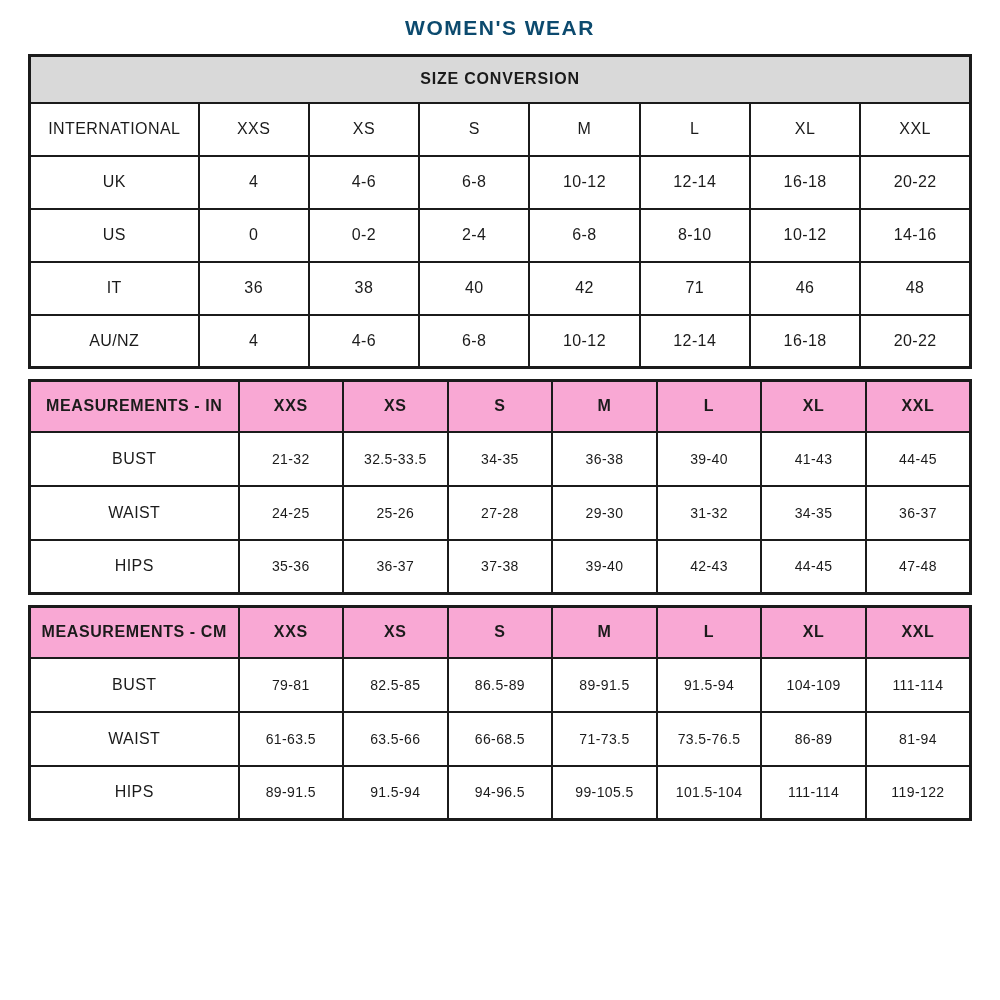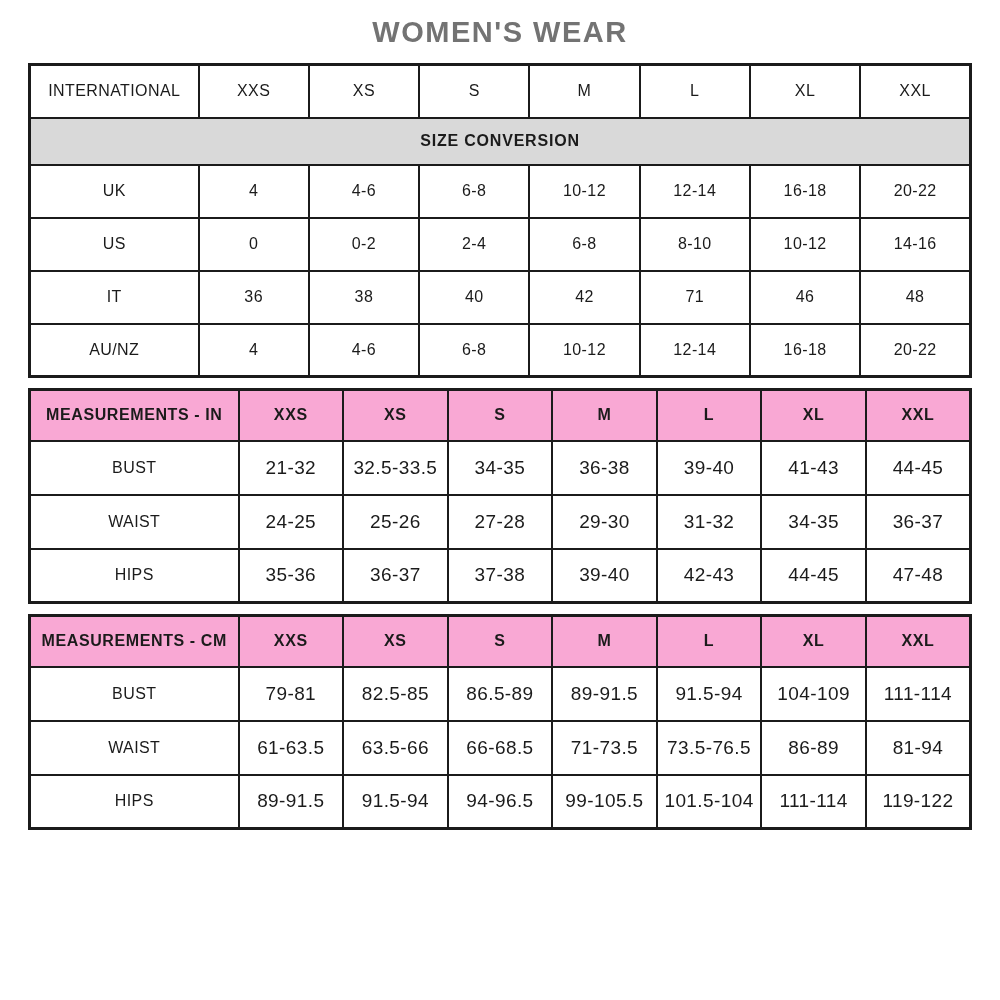--- a/index.html
+++ b/index.html
@@ -6,25 +6,25 @@
   html, body { margin: 0; padding: 0; }
   body {
     width: 1000px; height: 1000px;
     background: #ffffff;
     color: #1b1b1b;
     font-family: "Liberation Sans", sans-serif;
   }
   .page { padding: 10px 28px 0 28px; }
   .page-title {
     text-align: center;
-    font-size: 29px;
+    font-size: 21px;
     font-weight: 700;
     letter-spacing: 1.5px;
     margin: 6px 0 14px 0;
-    color: #737373;
+    color: #0c4a6e;
   }
   table {
     width: 944px;
     border-collapse: collapse;
     table-layout: fixed;
     border: 3px solid #1b1b1b;
     margin-bottom: 10px;
   }
   th, td {
     border: 2px solid #1b1b1b;
@@ -48,48 +48,48 @@
   
   .t2 col.c0 { width: 209px; }
   .t2 .corner-cell, .t2 .colhead {
     background: #f9a8d4;
     height: 51px;
     font-size: 16px;
     font-weight: 700;
     letter-spacing: 0.6px;
   }
   .t2 th.rowlabel { height: 54px; font-size: 16px; }
-  .t2 td { height: 54px; font-size: 19px; }
+  .t2 td { height: 54px; font-size: 14px; }
 </style>
 </head>
 <body>
 
 <div class="page">
 
   <h1 class="page-title">WOMEN'S WEAR</h1>
 
   <table class="t1">
     <colgroup>
         <col class="c0">
         <col span="7">
       </colgroup>
     <thead>
+      <tr>
+        <th class="title-cell" colspan="8">SIZE CONVERSION</th>
+      </tr>
       <tr>
         <th class="colhead">INTERNATIONAL</th>
       <th class="colhead">XXS</th>
           <th class="colhead">XS</th>
           <th class="colhead">S</th>
           <th class="colhead">M</th>
           <th class="colhead">L</th>
           <th class="colhead">XL</th>
           <th class="colhead">XXL</th>
         </tr>
-      <tr>
-        <th class="title-cell" colspan="8">SIZE CONVERSION</th>
-      </tr>
     </thead>
     <tbody>
         <tr>
           <th class="rowlabel">UK</th>
           <td>4</td>
           <td>4-6</td>
           <td>6-8</td>
           <td>10-12</td>
           <td>12-14</td>
           <td>16-18</td>

